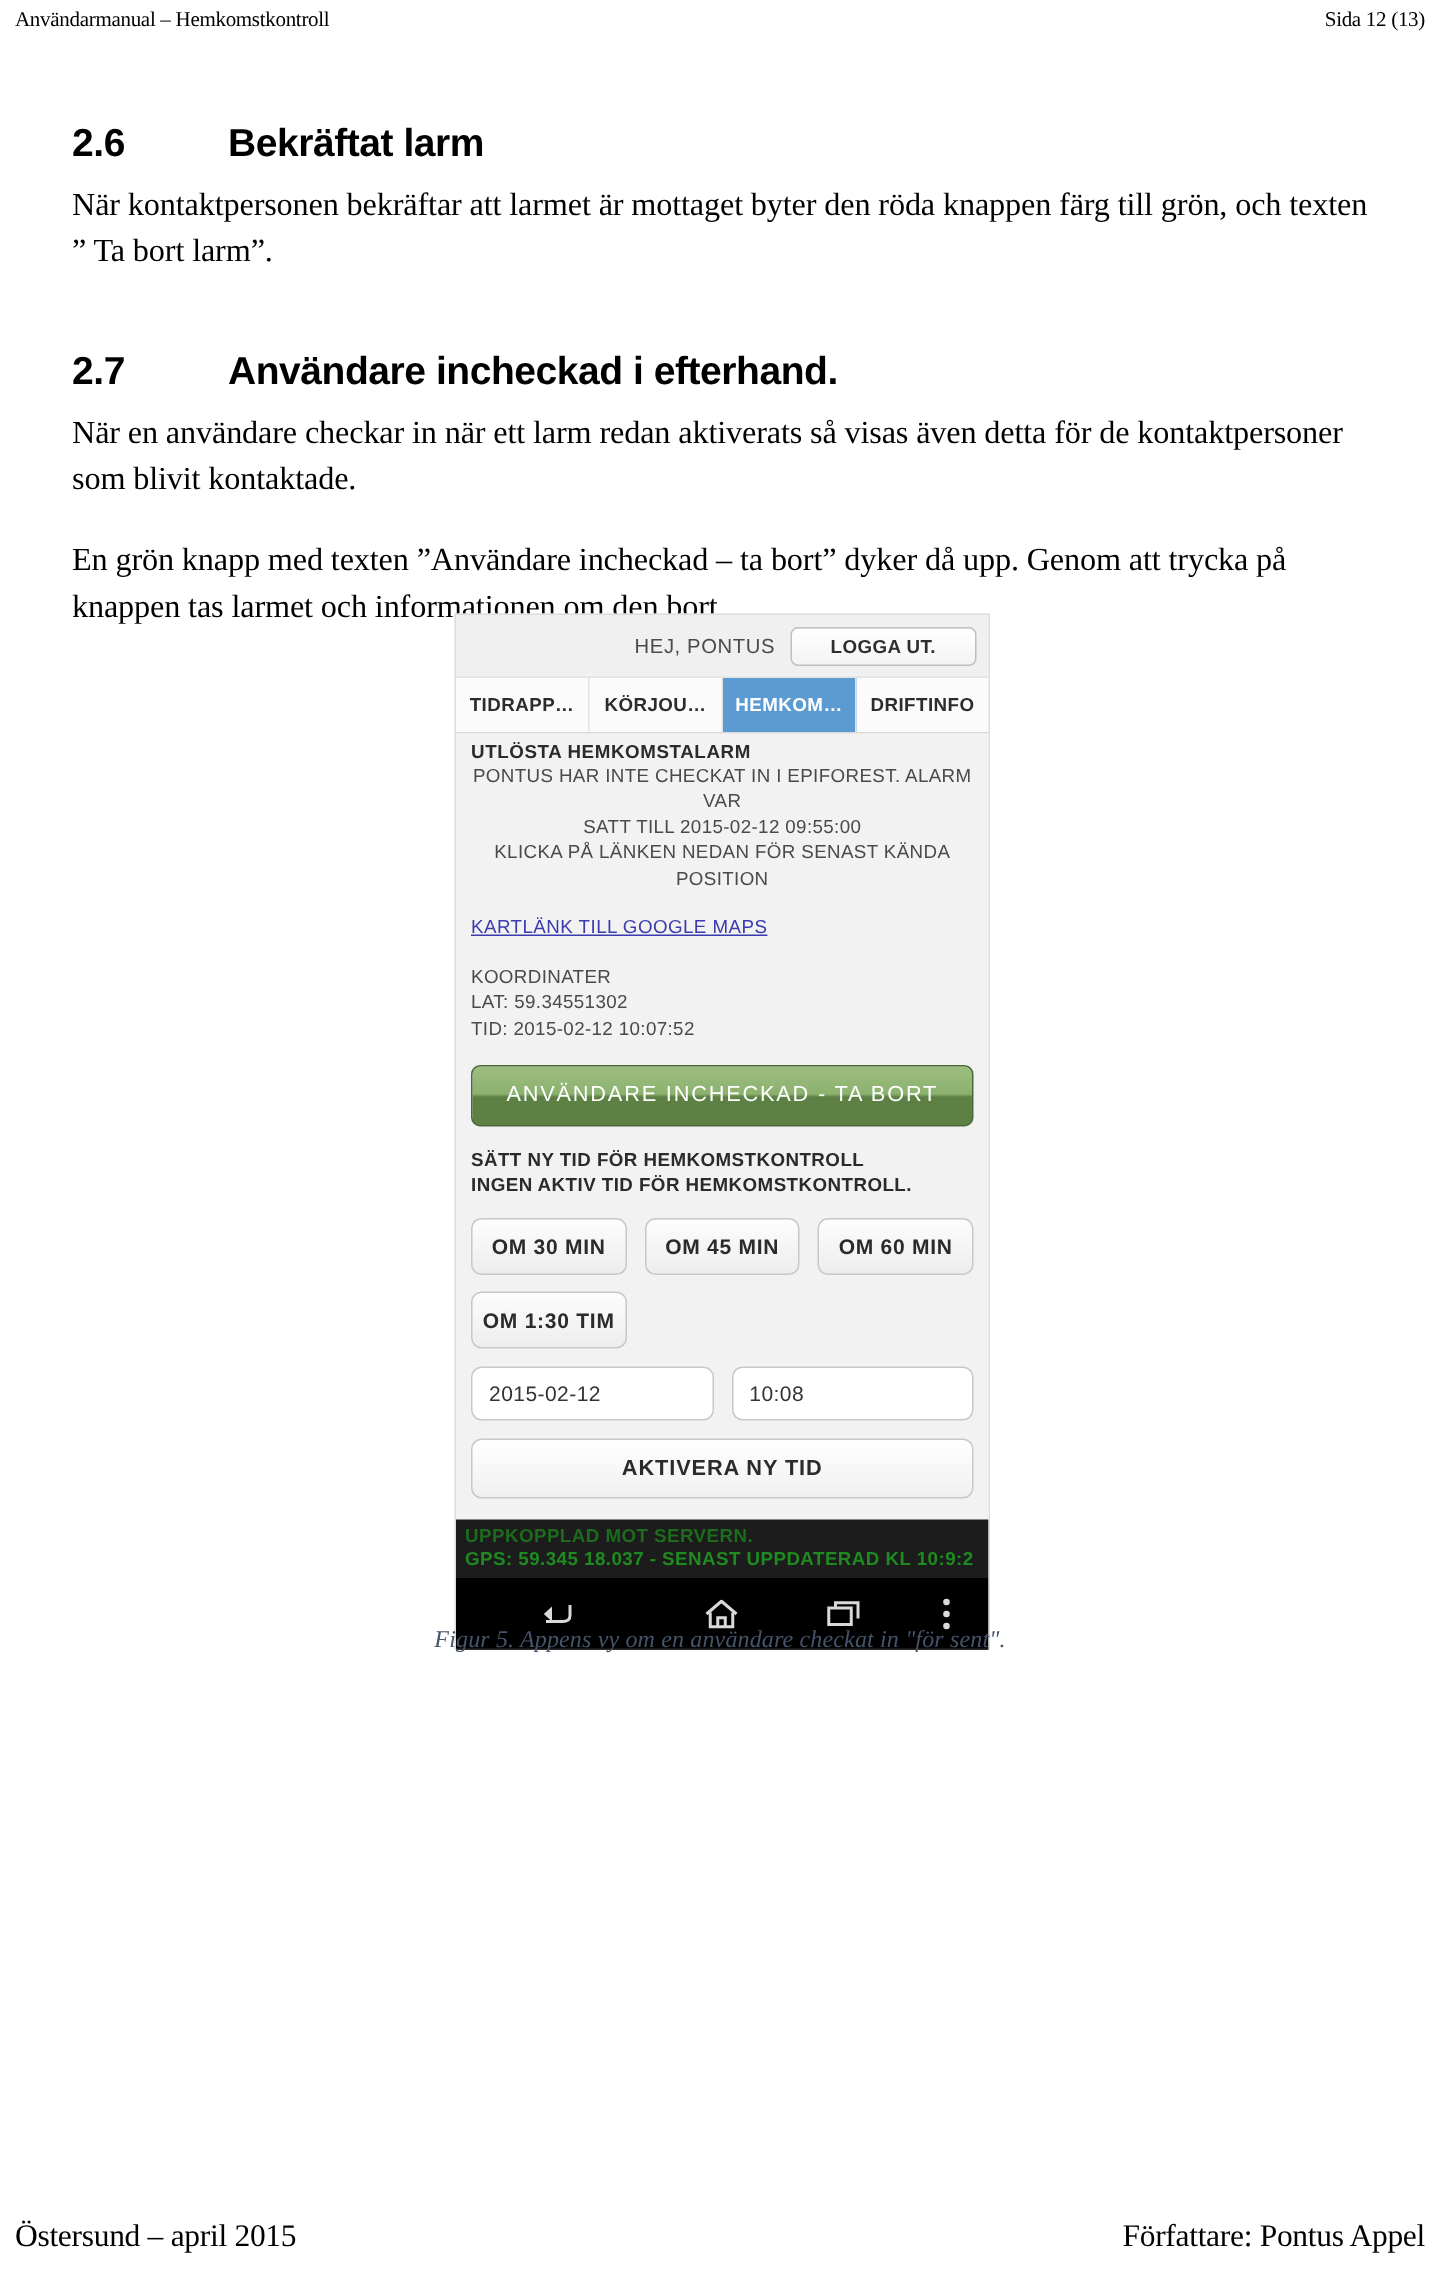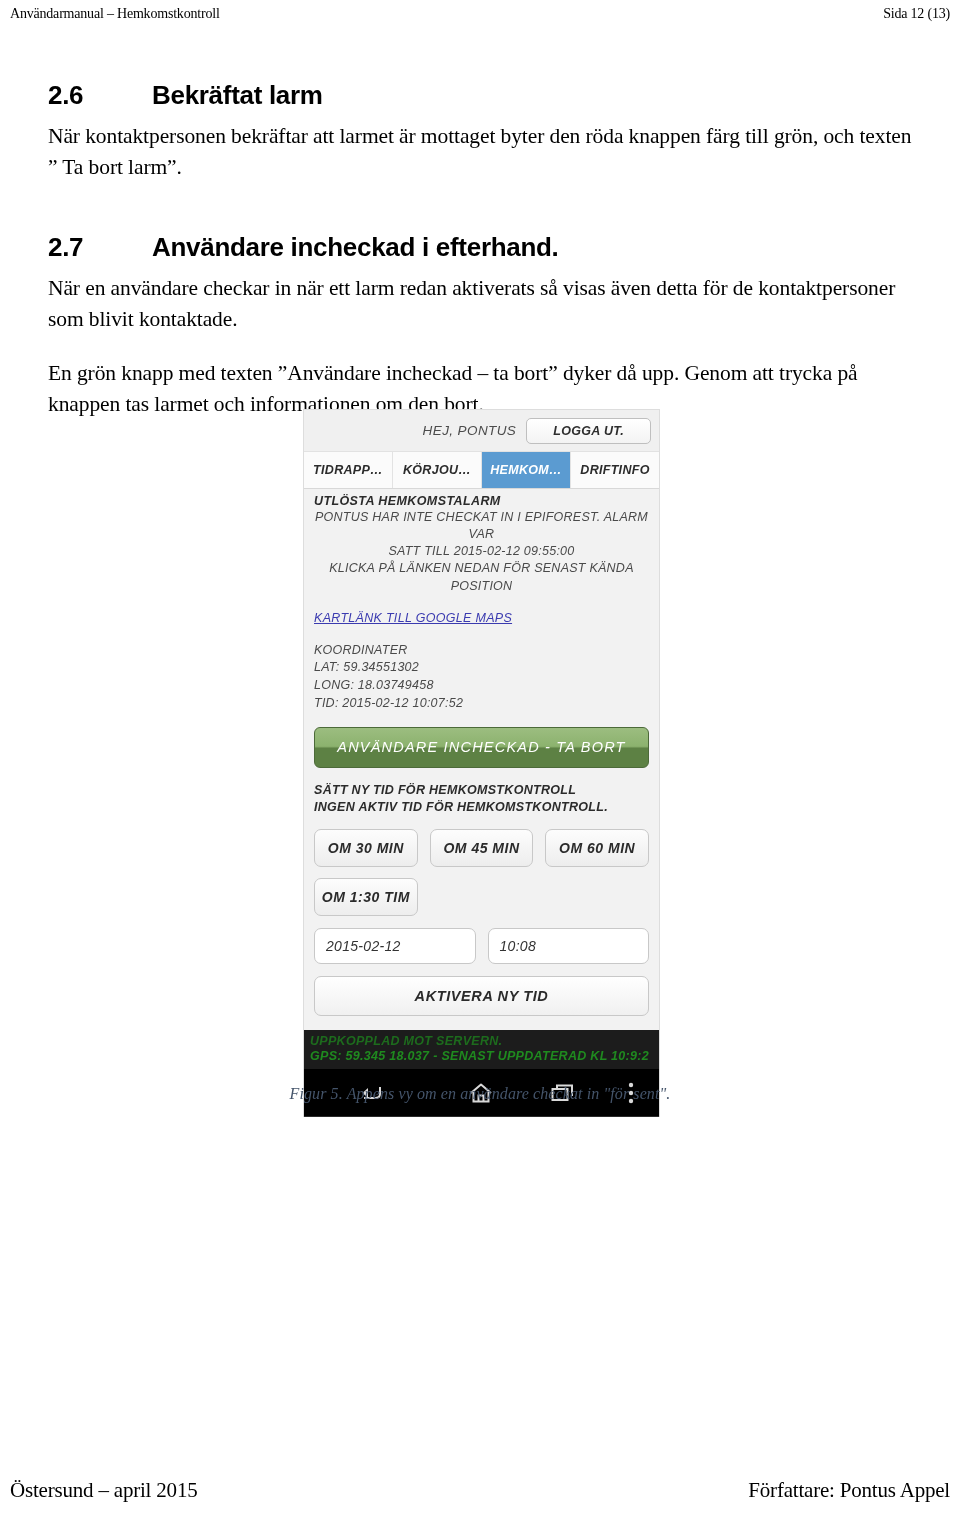--- a/index.html
+++ b/index.html
@@ -72,21 +72,20 @@
   }
   .sec-gap { height: 42px; }
   .para-gap { height: 16px; }
 
   
   .shot-wrap {
     position: absolute;
     left: 303px;
     top: 409px;
     width: 318px;
-    font-style: italic;
   }
   .shot {
     width: 357px;
     background: #f2f2f2;
     font-family: "Liberation Sans", "DejaVu Sans", sans-serif;
     border: 1px solid #dddddd;
     border-bottom: none;
     box-sizing: border-box;
     overflow: hidden;
   }
@@ -378,21 +377,20 @@
         <div class="alarm-title">UTLÖSTA HEMKOMSTALARM</div>
         <div class="alarm-line">PONTUS HAR INTE CHECKAT IN I EPIFOREST. ALARM VAR</div>
         <div class="alarm-line">SATT TILL 2015-02-12 09:55:00</div>
         <div class="alarm-line">KLICKA PÅ LÄNKEN NEDAN FÖR SENAST KÄNDA POSITION</div>
 
         <a class="map-link" href="#">KARTLÄNK TILL GOOGLE MAPS</a>
 
         <div class="coords">
           <div>KOORDINATER</div>
           <div>LAT: 59.34551302</div>
-          <div>LONG: 18.03749458</div>
           <div>TID: 2015-02-12 10:07:52</div>
         </div>
 
         <div class="green-btn">ANVÄNDARE INCHECKAD - TA BORT</div>
 
         <div class="notice">
           <div>SÄTT NY TID FÖR HEMKOMSTKONTROLL</div>
           <div>INGEN AKTIV TID FÖR HEMKOMSTKONTROLL.</div>
         </div>
 

